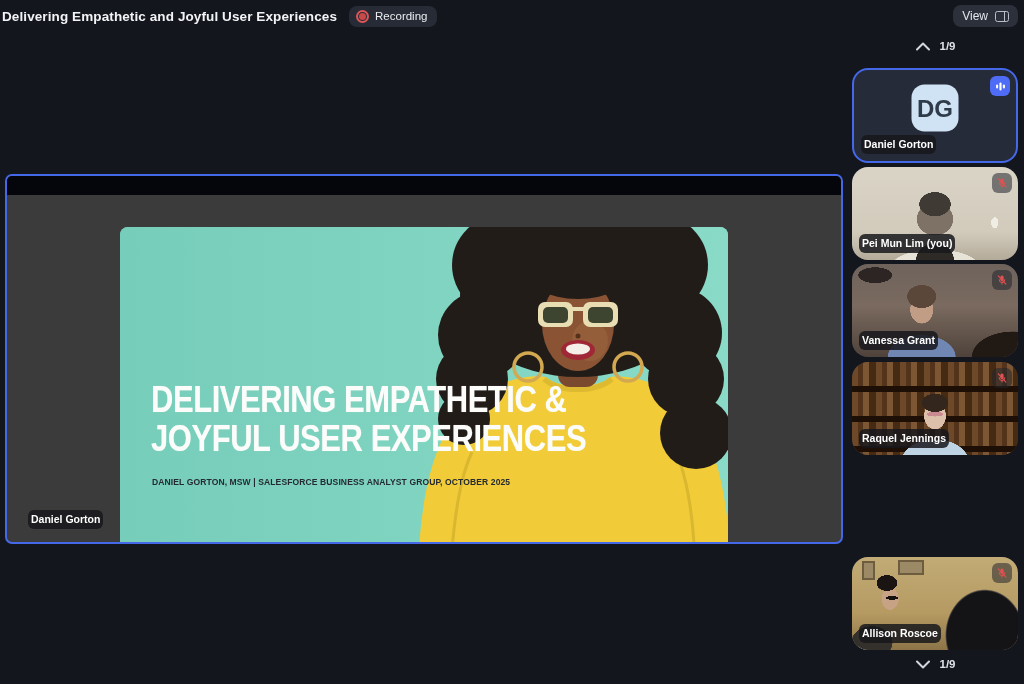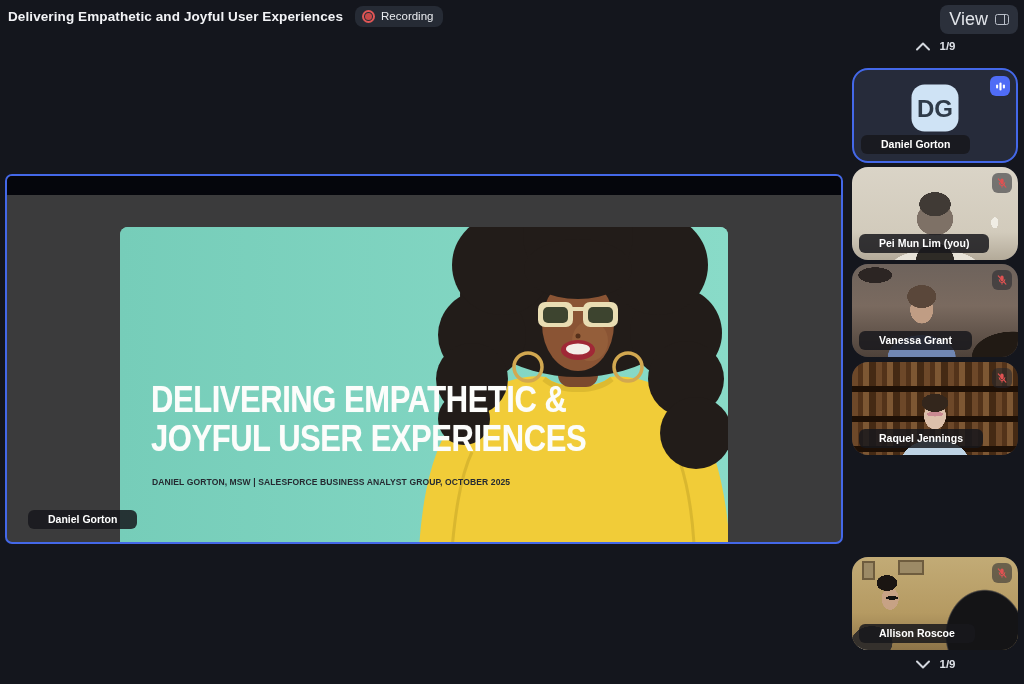--- a/index.html
+++ b/index.html
@@ -1,46 +1,46 @@
 <!DOCTYPE html>
 <html><head>
 <meta charset="utf-8">
 <style>
   html,body{margin:0;padding:0;background:#0d0f15;}
   *{box-sizing:border-box;font-family:"Liberation Sans", sans-serif;}
   .app{position:relative;width:1024px;height:684px;background:#14161d;overflow:hidden;}
 
   
-  .topbar{position:absolute;top:0;left:0;width:100%;height:32px;display:flex;align-items:center;padding-left:8px;gap:12px;}
+  .topbar{position:absolute;top:0;left:0;width:100%;height:32px;display:flex;align-items:center;padding-left:2px;gap:12px;}
   .meeting-title{font-size:13.5px;font-weight:bold;color:#f2f3f6;letter-spacing:.1px;}
   .rec-badge{display:flex;align-items:center;gap:6px;background:#262b35;border-radius:8px;padding:4px 10px 4px 7px;}
   .rec-dot{width:13px;height:13px;border-radius:50%;border:2px solid #e05656;display:flex;align-items:center;justify-content:center;}
   .rec-dot i{display:block;width:7px;height:7px;border-radius:50%;background:#c74a4a;}
   .rec-label{font-size:11.5px;color:#e9ebef;}
   .view-btn{position:absolute;top:5px;right:6px;display:flex;align-items:center;gap:7px;background:#2b303b;border-radius:8px;padding:4px 9px;}
-  .view-label{font-size:18px;color:#e2e5ea;}
+  .view-label{font-size:12px;color:#e2e5ea;}
   .view-icon{width:14px;height:11px;border:1.5px solid #b9bec8;border-radius:2.5px;position:relative;}
   .view-icon::after{content:"";position:absolute;top:0;bottom:0;right:3px;width:1.5px;background:#b9bec8;}
 
   
   .pager{position:absolute;left:852px;width:166px;height:20px;display:flex;align-items:center;justify-content:center;gap:9px;cursor:pointer;}
   .pager-top{top:36px;}
   .pager-bottom{top:654px;}
   .pager span{font-size:11.5px;color:#dfe2e8;font-weight:bold;}
 
   
   .stage{position:absolute;left:5px;top:174px;width:838px;height:370px;border:2.5px solid #4468e8;border-radius:7px;background:#3b3b3c;overflow:hidden;}
   .stage-strip{position:absolute;left:0;top:0;width:100%;height:19px;background:#05060c;}
   .slide{position:absolute;left:113px;top:19px;width:608px;height:345px;background:#7dd4c0;border-radius:8px 8px 0 0;overflow:hidden;margin-top:32px;}
   .slide svg{position:absolute;left:0;top:0;}
   .slide-title{position:absolute;left:31px;top:153px;color:#fcfdfb;font-weight:bold;font-size:36px;line-height:39px;letter-spacing:-.5px;transform:scaleX(.86);transform-origin:left top;white-space:nowrap;text-shadow:0 0 1px rgba(255,255,255,.4);}
   .slide-subtitle{position:absolute;left:32px;top:250px;color:#252a31;font-weight:bold;font-size:9px;letter-spacing:.1px;transform:scaleX(.95);transform-origin:left top;white-space:nowrap;}
 
   
-  .pill{position:absolute;background:rgba(23,24,28,.85);border-radius:6px;padding:3px 20px 4px;font-size:10.5px;font-weight:bold;color:#fff;white-space:nowrap;}
+  .pill{position:absolute;background:rgba(23,24,28,.85);border-radius:6px;padding:3px 3px 4px;font-size:10.5px;font-weight:bold;color:#fff;white-space:nowrap;}
   .presenter-pill{left:21px;bottom:13px;}
 
   
   .tile{position:absolute;left:852px;width:166px;height:93px;border-radius:16px;overflow:hidden;background:#23283a;}
   .tile-active{top:68px;height:95px;border:2px solid #4468e8;background:#262b3a;}
   .tile .pill{left:7px;bottom:7px;}
   .badge-ico{position:absolute;top:6px;right:6px;width:20px;height:20px;border-radius:6px;display:flex;align-items:center;justify-content:center;}
   .mic-off{background:rgba(34,36,44,.55);}
   .audio-on{background:#4f6cf6;}
   .avatar{position:absolute;left:50%;top:42%;transform:translate(-50%,-50%);width:47px;height:47px;border-radius:13px;background:#cfe3f5;display:flex;align-items:center;justify-content:center;font-size:24px;font-weight:bold;color:#2f3b49;}

